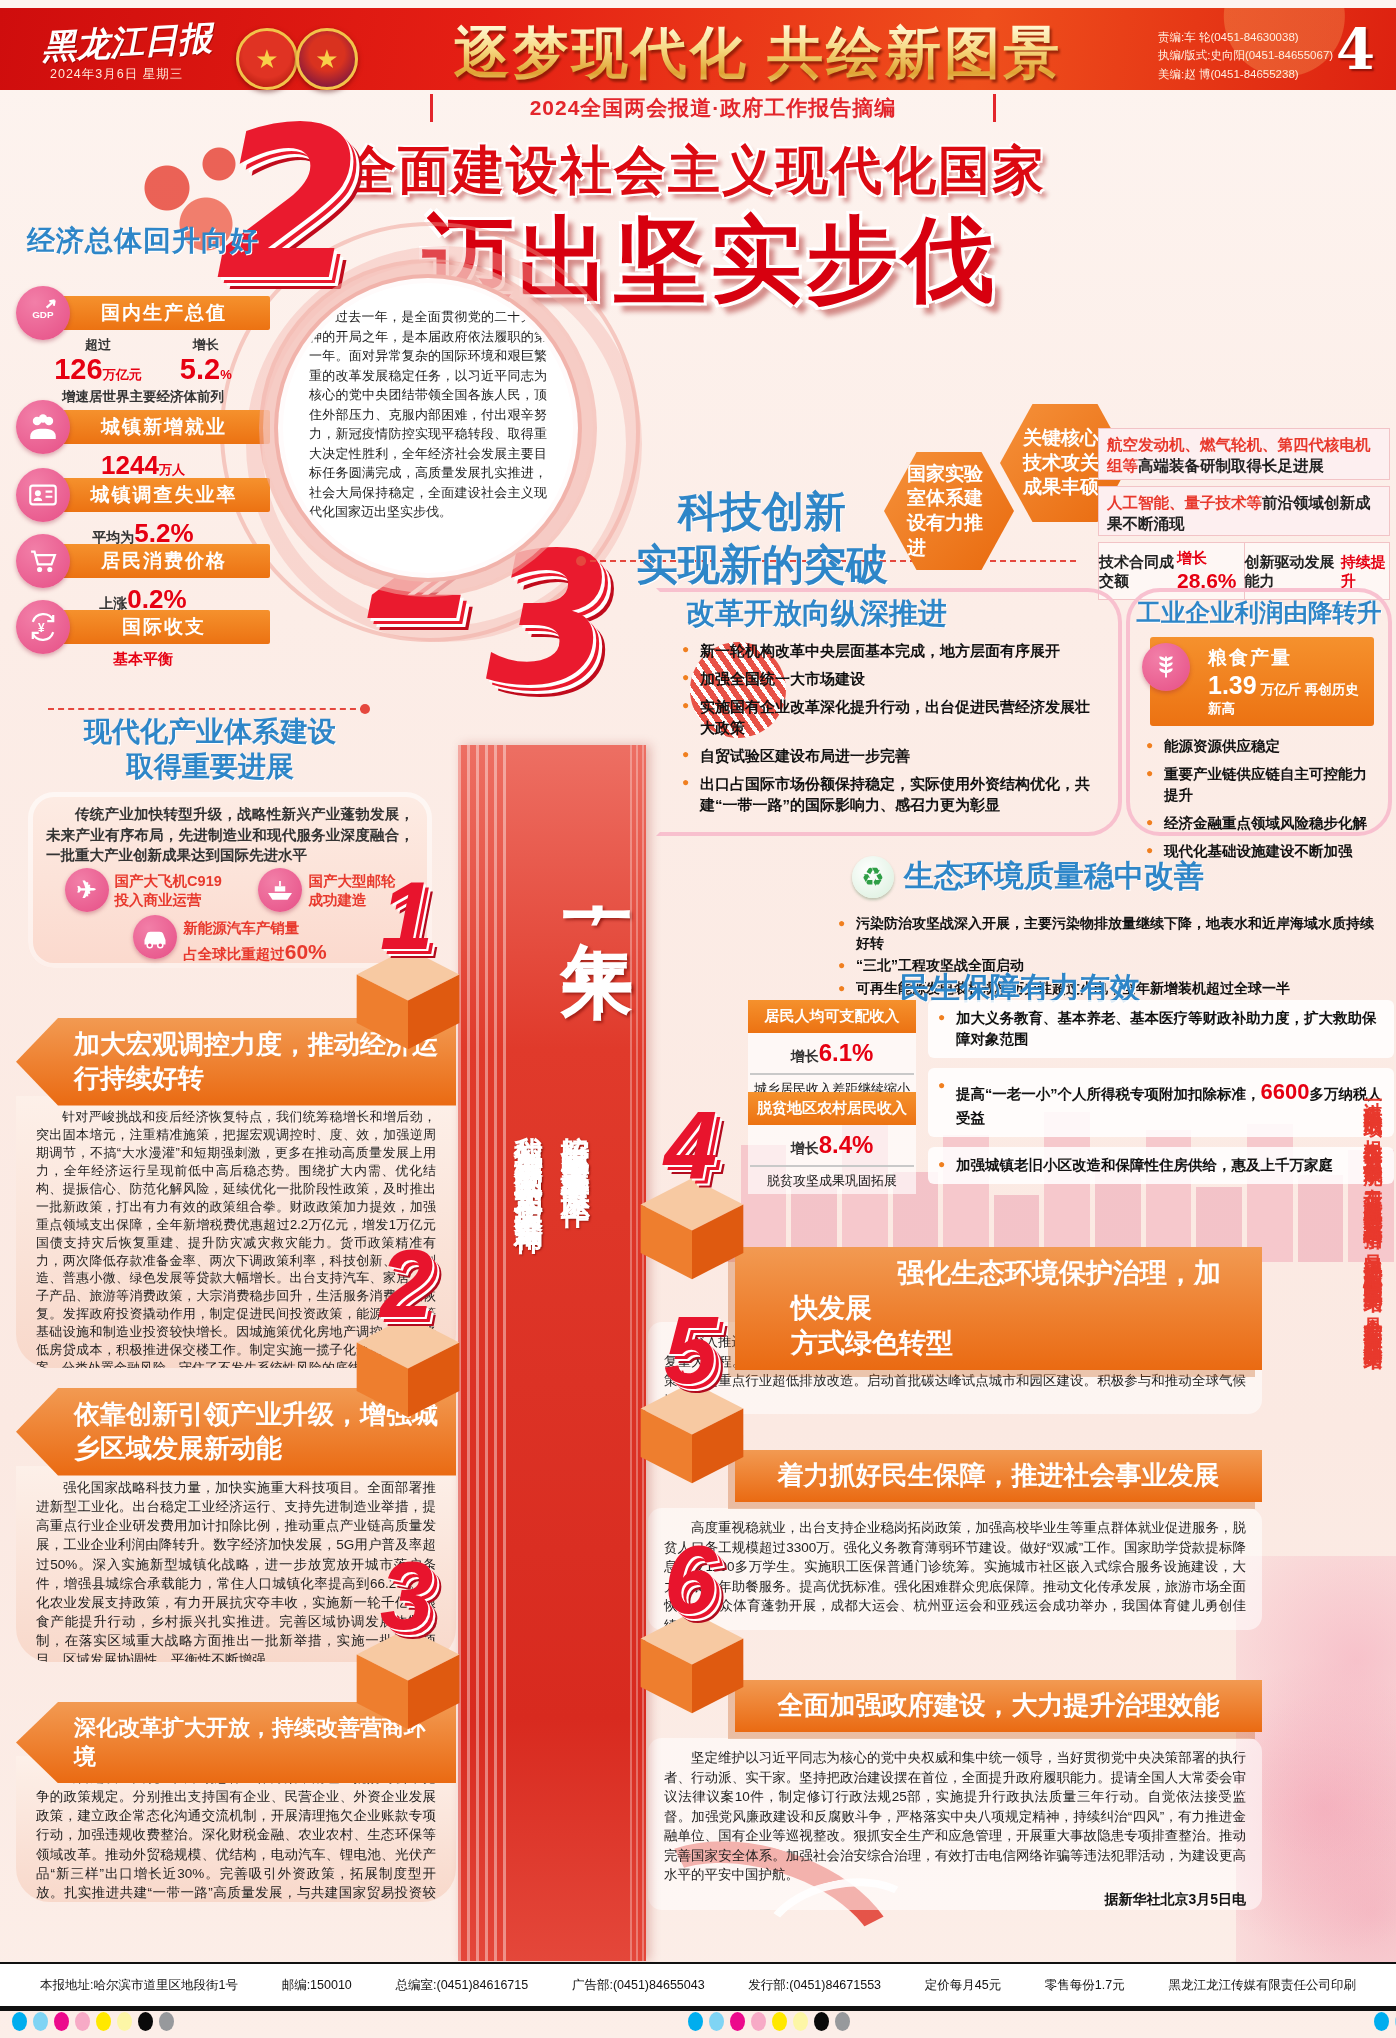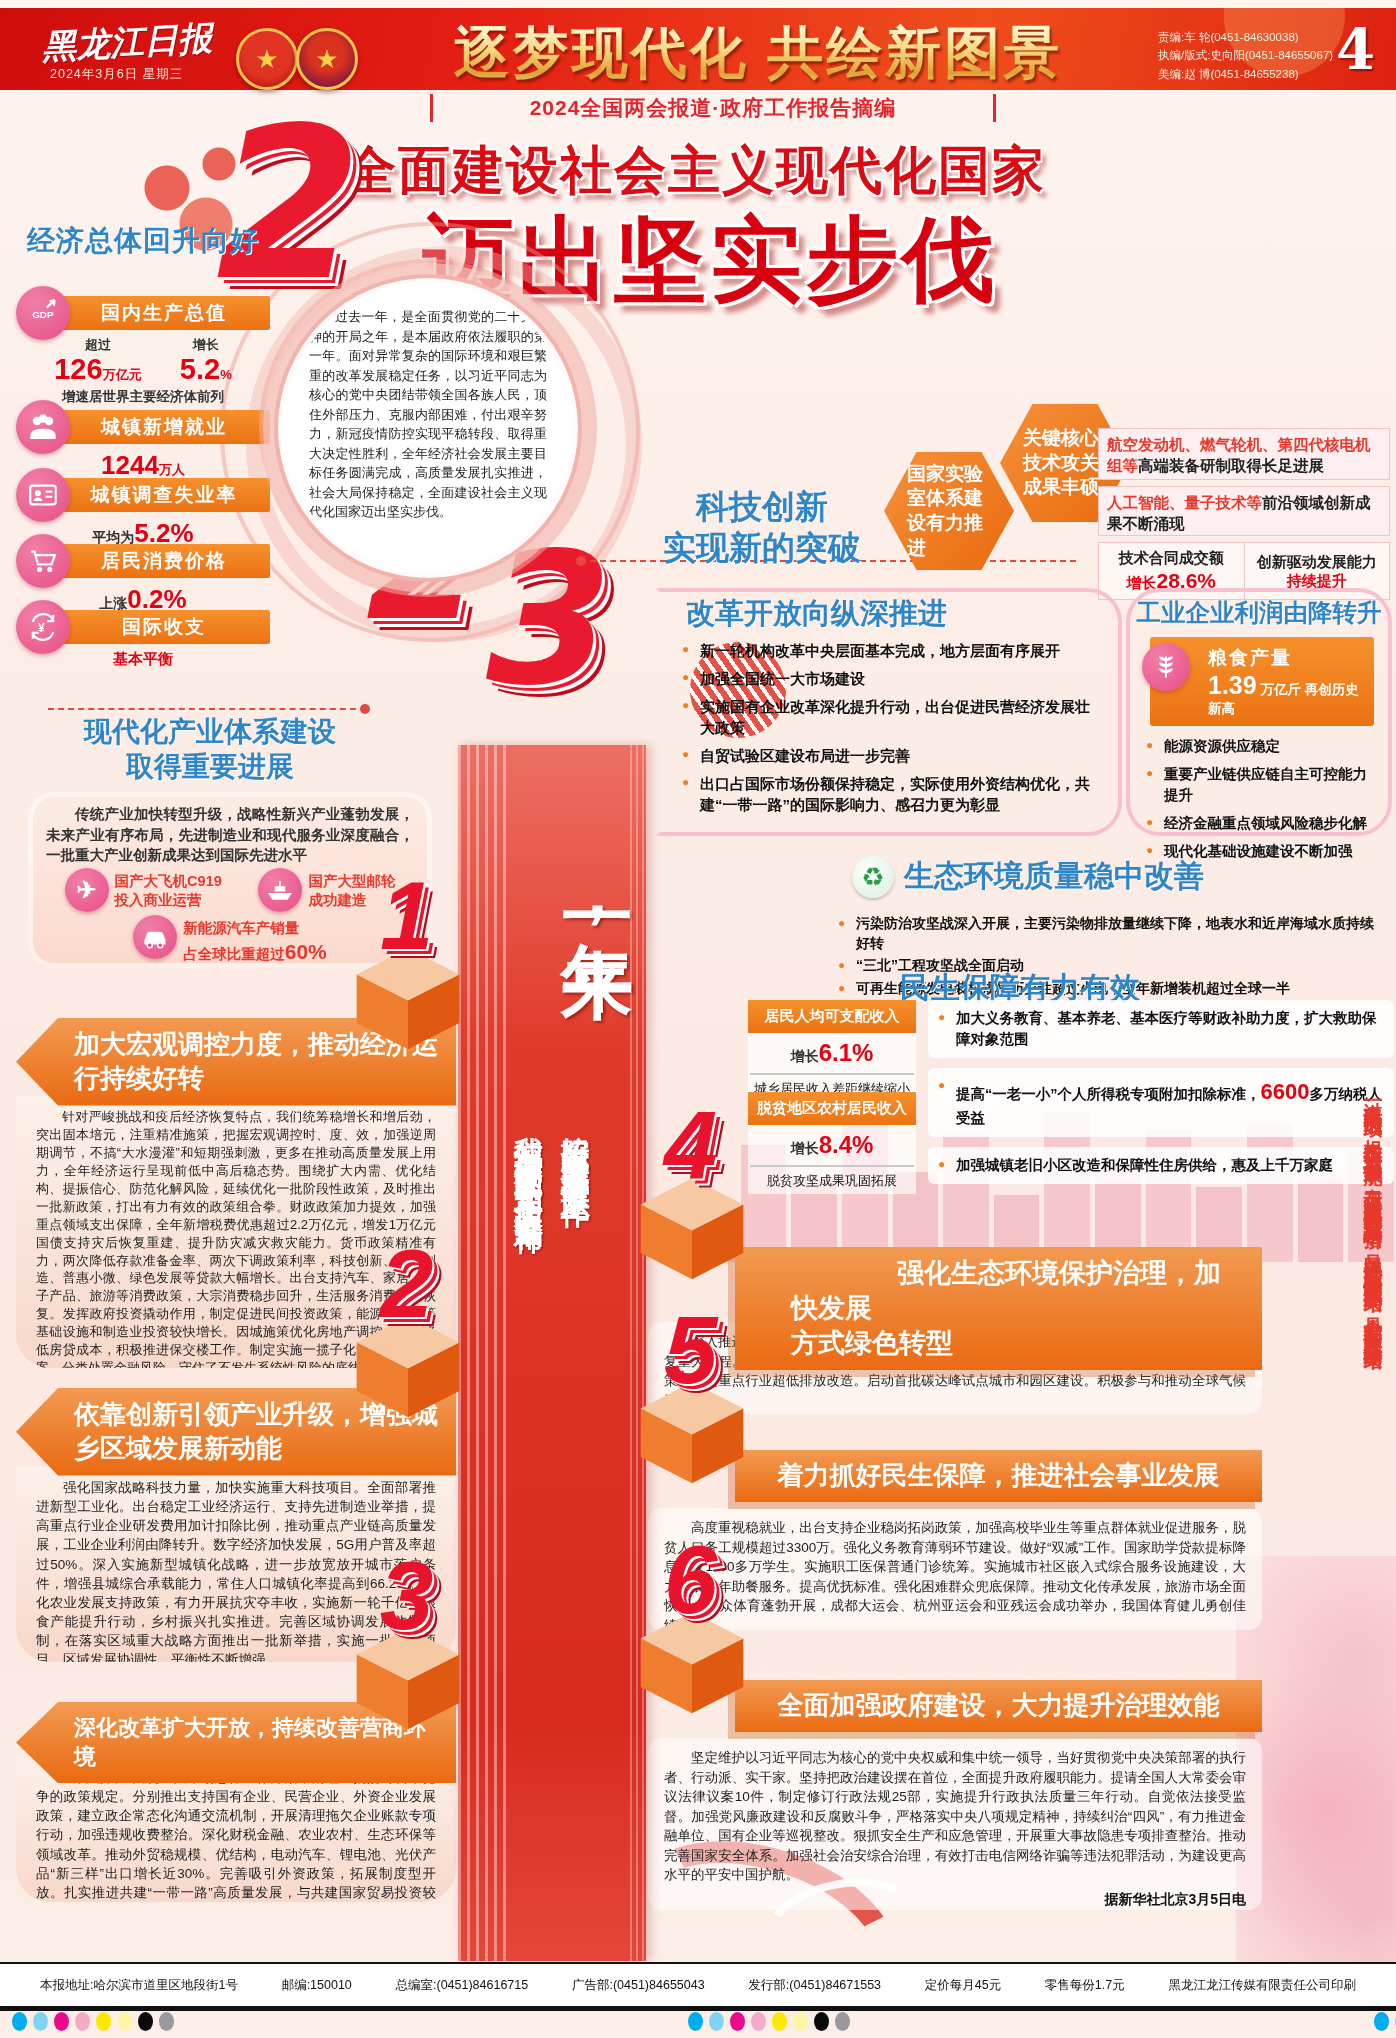--- a/index.html
+++ b/index.html
@@ -75,36 +75,36 @@
   .dash{position:absolute;border-top:2px dashed #e5483e;z-index:2;}
   .dash .dot{position:absolute;top:-6px;width:10px;height:10px;border-radius:50%;background:#e5483e;}
   
   .circle{position:absolute;left:283px;top:283px;width:290px;height:290px;border-radius:50%;
     background:#fff;z-index:5;box-sizing:border-box;padding:24px 26px;overflow:hidden;
     box-shadow:0 0 0 5px rgba(255,255,255,.95),0 0 0 9px #f1b3ab,0 0 0 20px rgba(246,205,198,.6),0 0 0 24px rgba(240,172,162,.55);
     font-size:13px;line-height:1.5;text-align:justify;color:#1c1c1c;}
   .circle p{margin:0;text-indent:2em;}
   
   .tech-title{position:absolute;left:612px;top:486px;width:300px;text-align:center;color:#2e86c8;
-    font-weight:900;font-size:33px;line-height:1.25;z-index:3;text-shadow:1px 1px 0 #fff;}
+    font-weight:900;font-size:42px;line-height:1.25;z-index:3;text-shadow:1px 1px 0 #fff;}
   .hex{position:absolute;width:130px;height:118px;z-index:3;color:#fff;font-weight:bold;
     font-size:19px;line-height:1.3;display:flex;align-items:center;justify-content:center;
     clip-path:polygon(25% 0,75% 0,100% 50%,75% 100%,25% 100%,0 50%);
     background:linear-gradient(135deg,#f5913a,#e96a0e);text-align:left;}
   .hex span{width:84px;}
   #hex1{left:884px;top:452px;}
   #hex2{left:1000px;top:404px;}
   .tbox{position:absolute;left:1098px;width:292px;background:#fdeff0;border:1px solid #f2c3c6;
     font-size:15.5px;line-height:1.38;padding:5px 8px;box-sizing:border-box;z-index:3;color:#222;font-weight:bold;}
   .tbox .em{color:#e8392d;}
   #tbox1{top:428px;height:52px;}
   #tbox2{top:486px;height:50px;}
   .statrow{position:absolute;left:1098px;top:542px;width:292px;height:58px;display:flex;z-index:3;
     background:rgba(255,255,255,.55);border:1px solid #f2c3c6;box-sizing:border-box;}
-  .statrow .cell{flex:1;display:flex;flex-direction:column;align-items:center;justify-content:center;
+  .statrow .cell{flex:1;display:flex;flex-direction:row;align-items:center;justify-content:center;
     font-size:15px;font-weight:bold;color:#222;line-height:1.3;}
   .statrow .cell+.cell{border-left:1px solid #f2c3c6;}
   .statrow .big{color:#e60012;}
   .statrow .big b{font-size:21px;}
   .statrow .red2{color:#e60012;}
   
   .frame{position:absolute;border:4px solid rgba(248,190,205,.95);box-sizing:border-box;z-index:3;}
   #reform{left:656px;top:588px;width:466px;height:248px;border-left-color:transparent;border-radius:0 34px 34px 0;}
   #safety{left:1126px;top:588px;width:266px;height:248px;border-radius:34px;}
   .sec-blue{color:#2e86c8;font-weight:900;text-shadow:1px 1px 0 #fff;}

